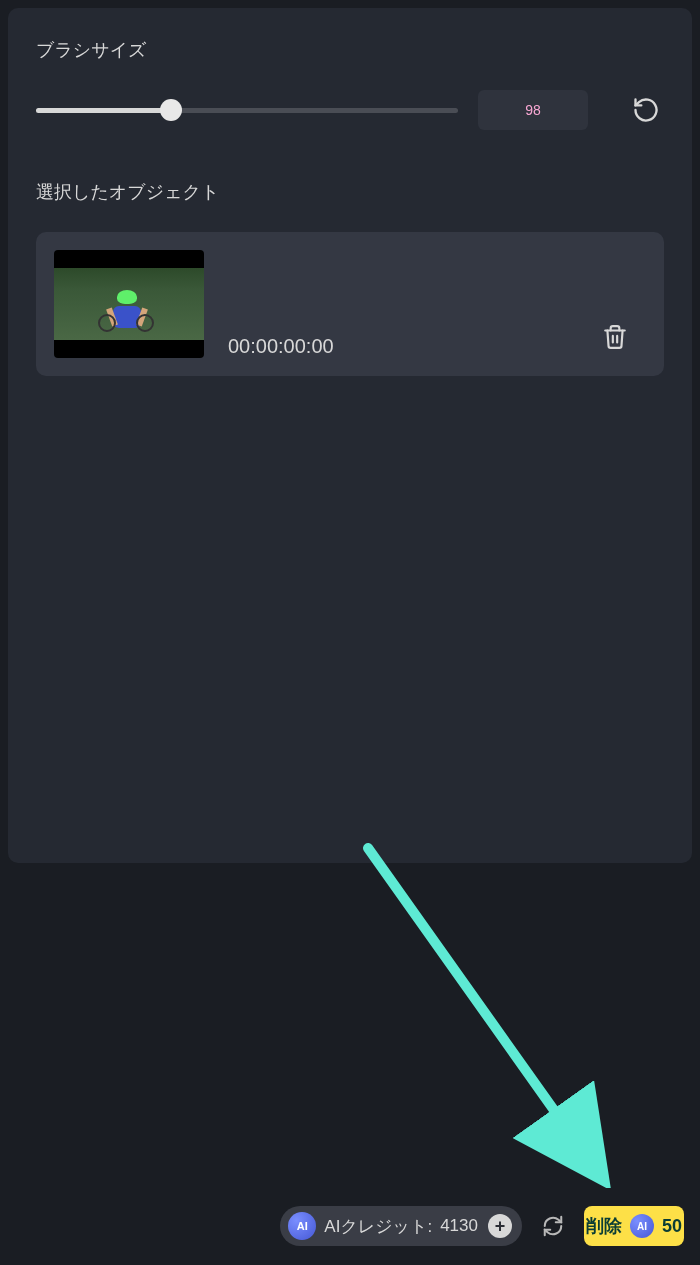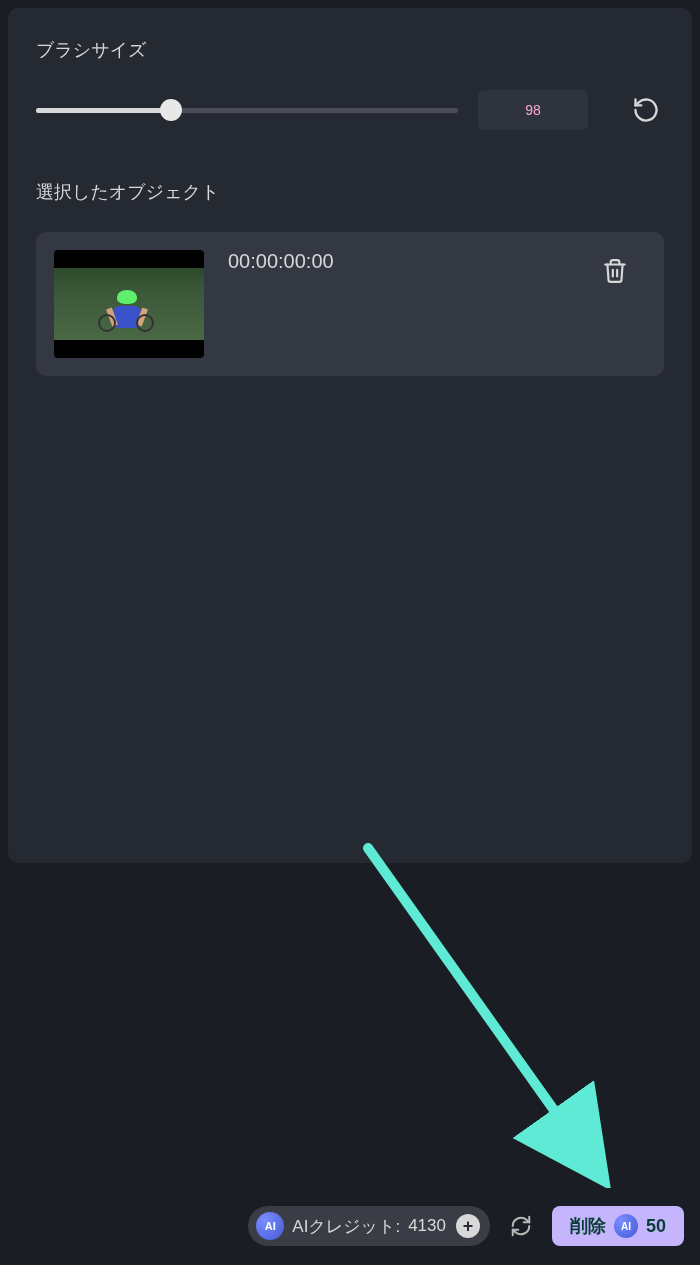--- a/index.html
+++ b/index.html
@@ -85,21 +85,21 @@
   align-items: center;
   justify-content: center;
   cursor: pointer;
   margin-left: 20px;
 }
 .object-card {
   background: #343843;
   border-radius: 10px;
   padding: 18px;
   display: flex;
-  align-items: flex-start;
+  align-items: flex-end;
   gap: 24px;
   margin-top: 12px;
 }
 .thumbnail {
   width: 150px;
   height: 108px;
   background: #000;
   border-radius: 4px;
   overflow: hidden;
   position: relative;
@@ -241,23 +241,23 @@
 }
 .refresh-btn {
   width: 30px;
   height: 30px;
   display: flex;
   align-items: center;
   justify-content: center;
   cursor: pointer;
 }
 .delete-action-btn {
-  background: #c4b5fd;
+  background: #fde047;
   border-radius: 8px;
-  padding: 8px 18px;
+  padding: 8px 2px;
   display: flex;
   align-items: center;
   gap: 8px;
   font-size: 18px;
   font-weight: 600;
   color: #0a3d35;
   cursor: pointer;
 }
 .delete-action-btn .cost {
   font-weight: 700;

